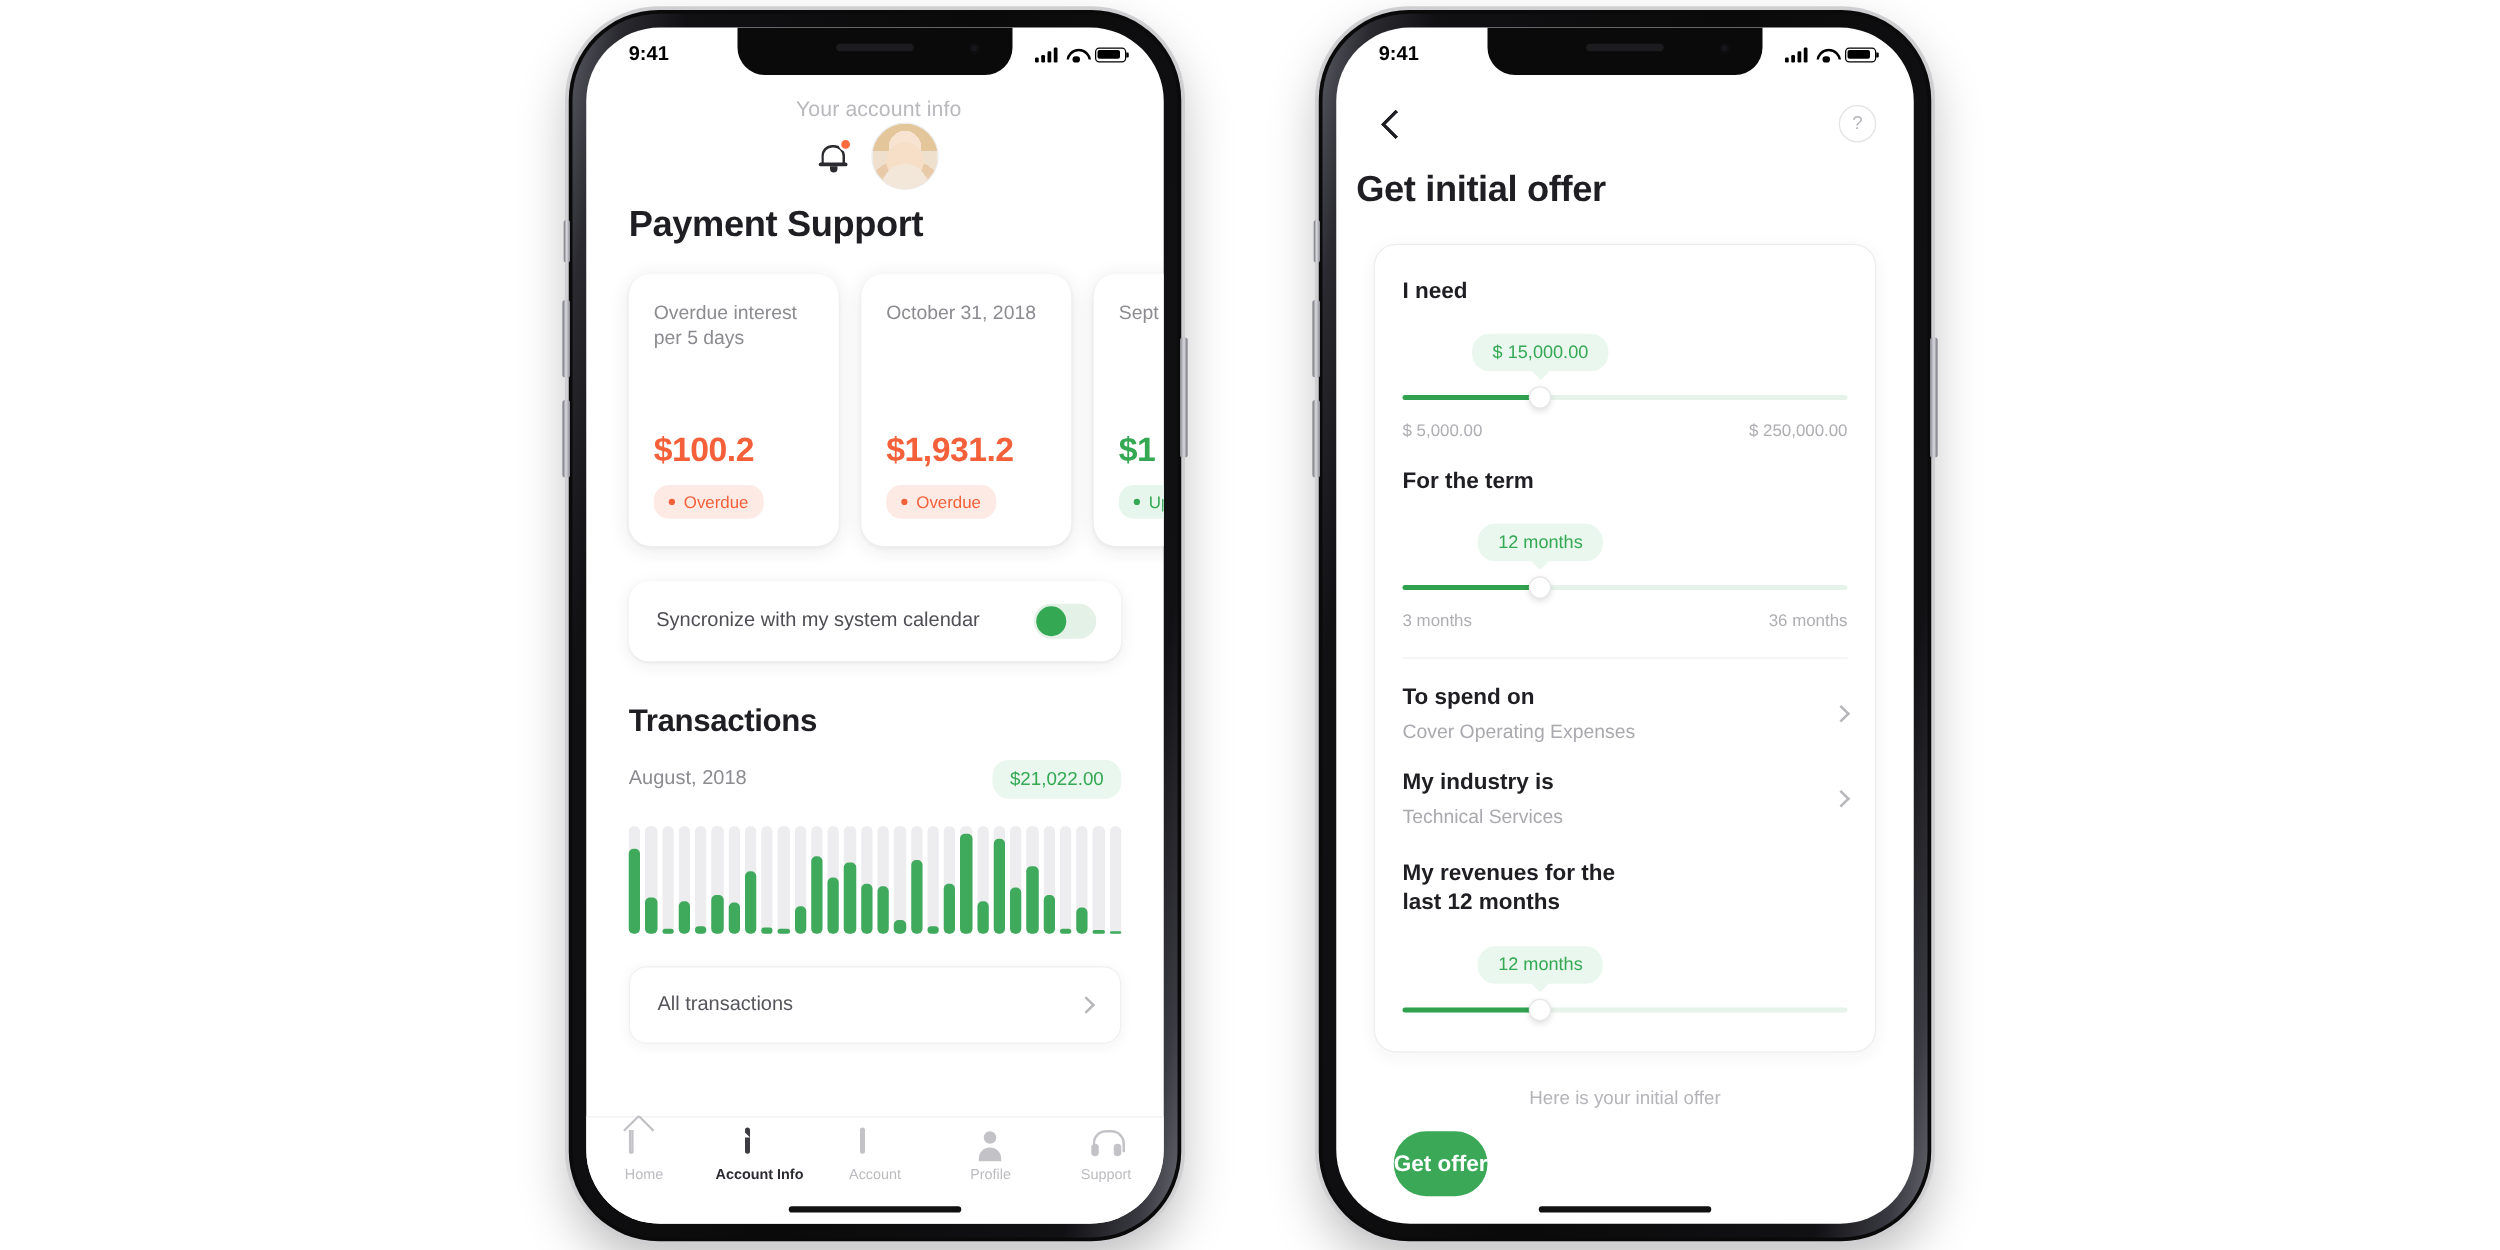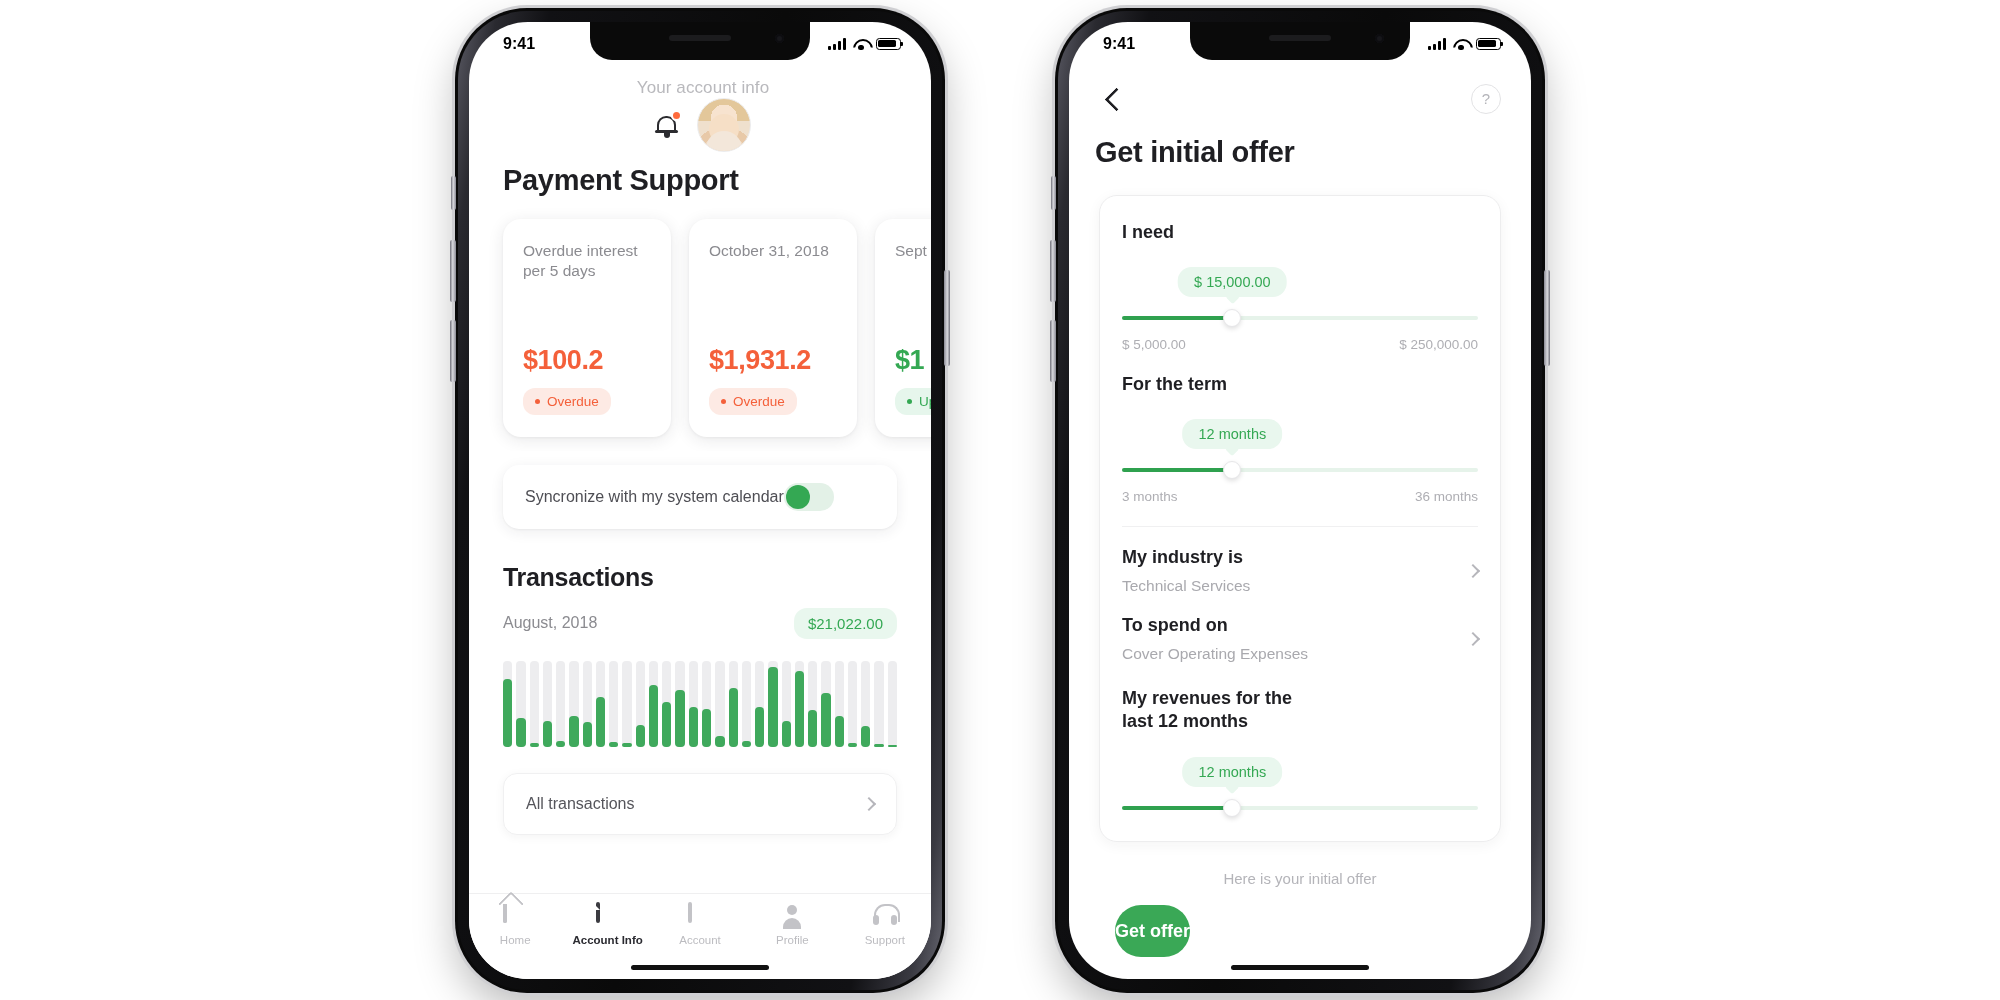--- a/index.html
+++ b/index.html
@@ -163,21 +163,21 @@
   .chip .d { width: 5px; height: 5px; border-radius: 50%; display:block; }
   .chip.neg { background: #fdeae4; color: #f4603a; }
   .chip.neg .d { background: #f4603a; }
   .chip.pos { background: #e6f6ec; color: #34a853; }
   .chip.pos .d { background: #34a853; }
 
   .sync-row {
     margin: 14px 34px 0; height: 64px;
     background: #fff; border-radius: 16px;
     box-shadow: 0 3px 14px rgba(35,35,45,.08), 0 1px 2px rgba(35,35,45,.05);
-    display: flex; align-items: center; 
+    display: flex; align-items: center; justify-content: space-between;
     padding: 0 20px 0 22px;
   }
   .sync-row .t { font-size: 16px; color: #4e4e54; }
   .toggle {
     width: 50px; height: 28px; border-radius: 14px; background: #e3f1e7;
     position: relative; flex: 0 0 auto;
   }
   .toggle .knob {
     position: absolute; left: 2px; top: 2px; width: 24px; height: 24px;
     border-radius: 50%; background: #34a853;
@@ -253,21 +253,21 @@
   .back::before {
     content:""; position:absolute; left:9px; top:5px; width:14px; height:14px;
     border-left: 3px solid #1f1f23; border-bottom: 3px solid #1f1f23;
     transform: rotate(45deg); border-radius: 1px;
   }
   .help {
     width: 30px; height: 30px; border-radius: 50%; border: 1.6px solid #e3e3e5;
     display: flex; align-items: center; justify-content: center;
     font-size: 15px; color: #b4b4b9;
   }
-  .r-title { font-size: 29px; font-weight: bold; color: #1f1f23; padding: 22px 26px 0; letter-spacing: -.3px; }
+  .r-title { font-size: 29px; font-weight: bold; color: #1f1f23; padding: 22px 16px 0; letter-spacing: -.3px; }
   .panel {
     margin: 26px 30px 0; background: #fff; border-radius: 18px;
     border: 1px solid #ededee;
     box-shadow: 0 3px 14px rgba(35,35,45,.05);
     padding: 26px 22px 24px;
   }
   .sec-t { font-size: 18px; font-weight: bold; color: #1f1f23; }
   .sec-t.multi { line-height: 1.3; }
   .bubble-row { position: relative; height: 38px; margin-top: 24px; }
   .bubble {
@@ -613,30 +613,30 @@
             <div class="ends">
               <span>3 months</span>
               <span>36 months</span>
             </div>
           </div>
 
           <div class="divider"></div>
 
           <div class="row-item">
             <span class="rl">
+              <span class="rt" style="display:block">To spend on</span>
+              <span class="rv" style="display:block">Cover Operating Expenses</span>
+            </span>
+            <span class="chev"></span>
+          </div>
+
+          <div class="row-item">
+            <span class="rl">
               <span class="rt" style="display:block">My industry is</span>
               <span class="rv" style="display:block">Technical Services</span>
-            </span>
-            <span class="chev"></span>
-          </div>
-
-          <div class="row-item">
-            <span class="rl">
-              <span class="rt" style="display:block">To spend on</span>
-              <span class="rv" style="display:block">Cover Operating Expenses</span>
             </span>
             <span class="chev"></span>
           </div>
 
           <div style="margin-top:24px">
             <div class="sec-t multi" style="max-width:200px">My revenues for the last 12 months</div>
             <div class="bubble-row">
               <span class="bubble" id="b2" style="left: 31%;">12 months</span>
             </div>
             <div class="slider">

